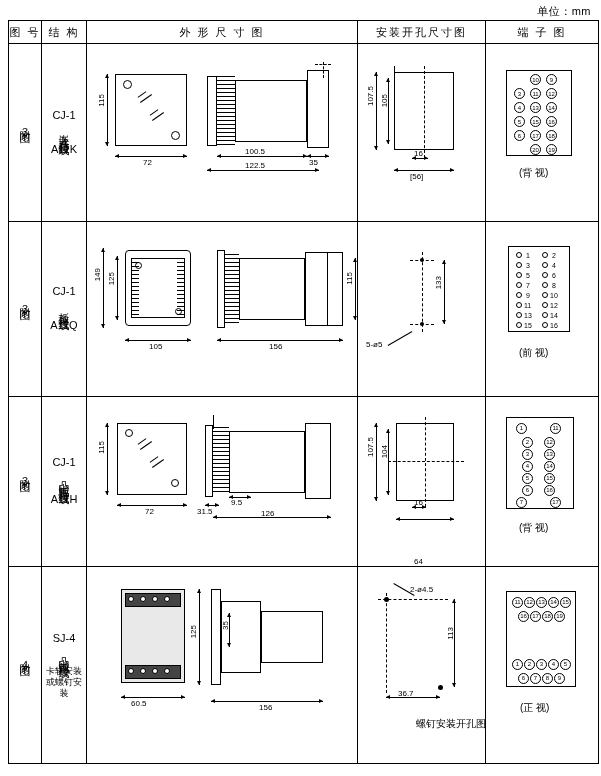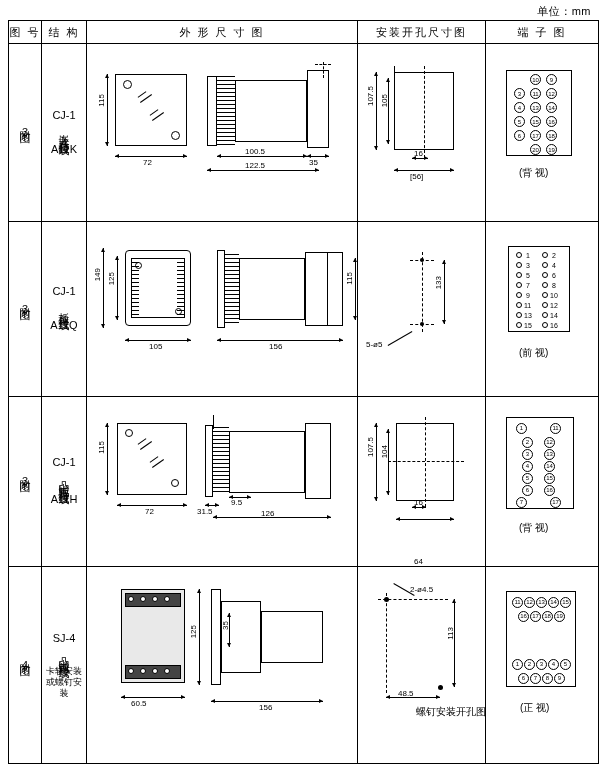--- a/index.html
+++ b/index.html
@@ -419,22 +419,22 @@
       <div class="draw">
         <div class="dot" style="left:26px;top:30px;width:5px;height:5px;"></div>
         <div class="dot" style="left:80px;top:118px;width:5px;height:5px;"></div>
         <div class="dash-h" style="left:20px;top:32px;width:70px;"></div>
         <div class="dash-v" style="left:28px;top:26px;height:100px;"></div>
         <div class="ln hl" style="left:34px;top:22px;width:24px;transform:rotate(30deg);"></div>
         <div class="lbl" style="left:52px;top:18px;">2-ø4.5</div>
         <div class="arrow-v" style="left:96px;top:32px;height:88px;"></div>
         <div class="lbl-v" style="left:88px;top:60px;">113</div>
         <div class="arrow-h" style="left:28px;top:130px;width:54px;"></div>
-        <div class="lbl" style="left:40px;top:122px;">48.5</div>
-        <div class="caption" style="left:22px;top:138px;padding-left:36px;">螺钉安装开孔图</div>
+        <div class="lbl" style="left:40px;top:122px;">36.7</div>
+        <div class="caption" style="left:22px;top:150px;padding-left:36px;">螺钉安装开孔图</div>
       </div>
     </td>
 
     <td>
       <div class="draw">
         <div class="box" style="left:20px;top:24px;width:70px;height:96px;"></div>
         <div class="tcircle" style="left:26px;top:30px;width:11px;height:11px;">11</div>
         <div class="tcircle" style="left:38px;top:30px;width:11px;height:11px;">12</div>
         <div class="tcircle" style="left:50px;top:30px;width:11px;height:11px;">13</div>
         <div class="tcircle" style="left:62px;top:30px;width:11px;height:11px;">14</div>

